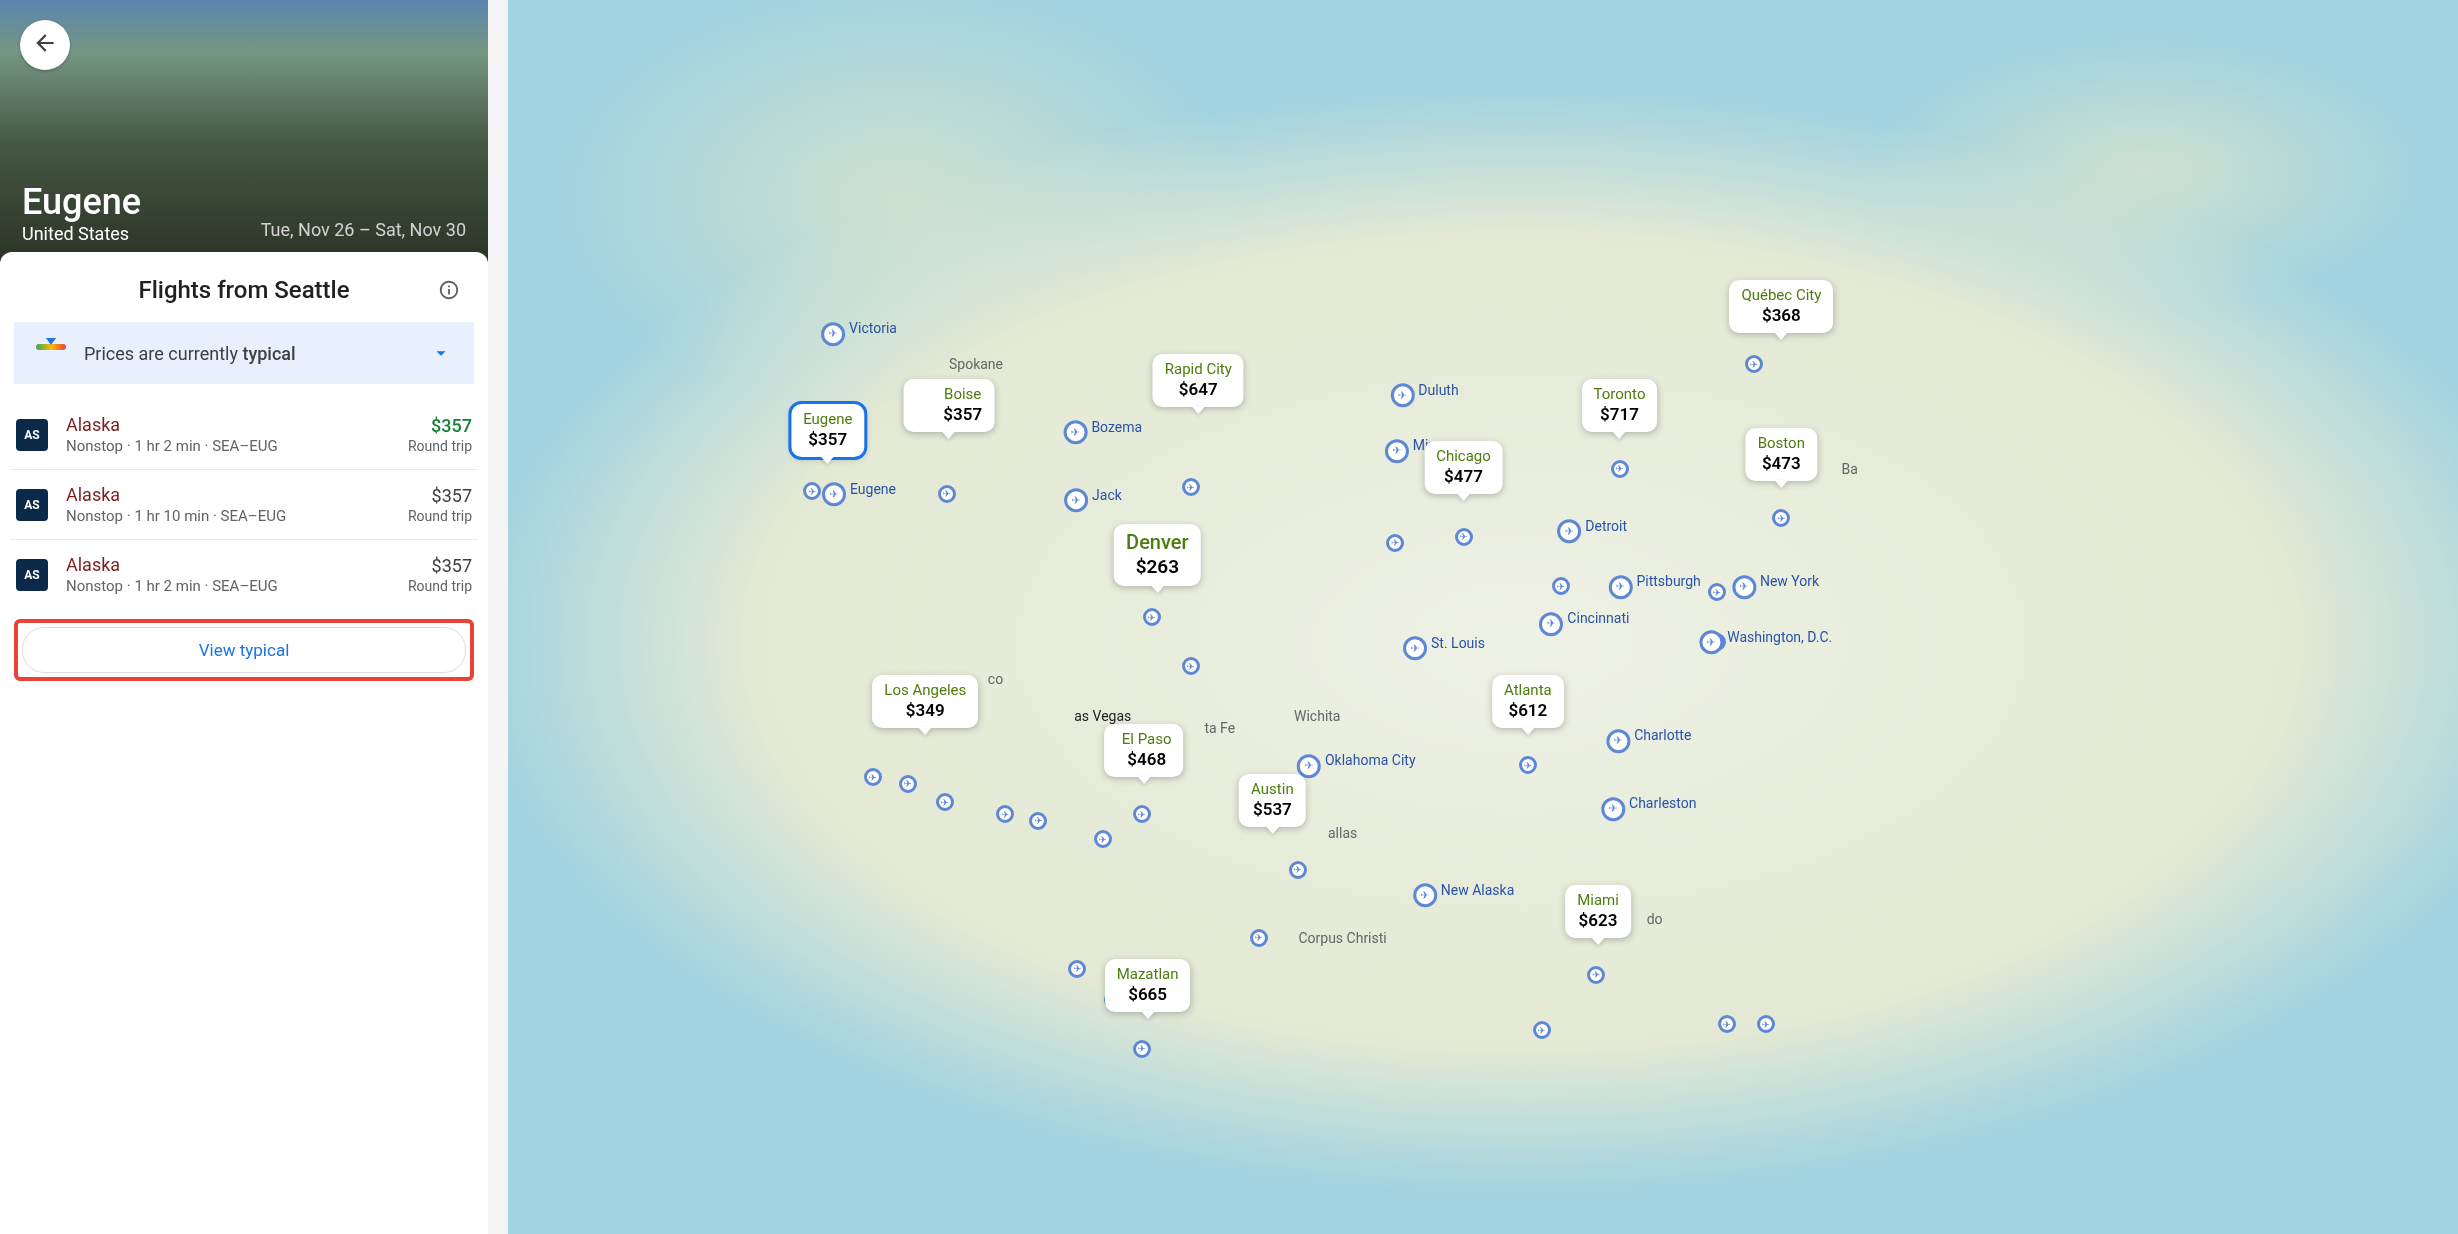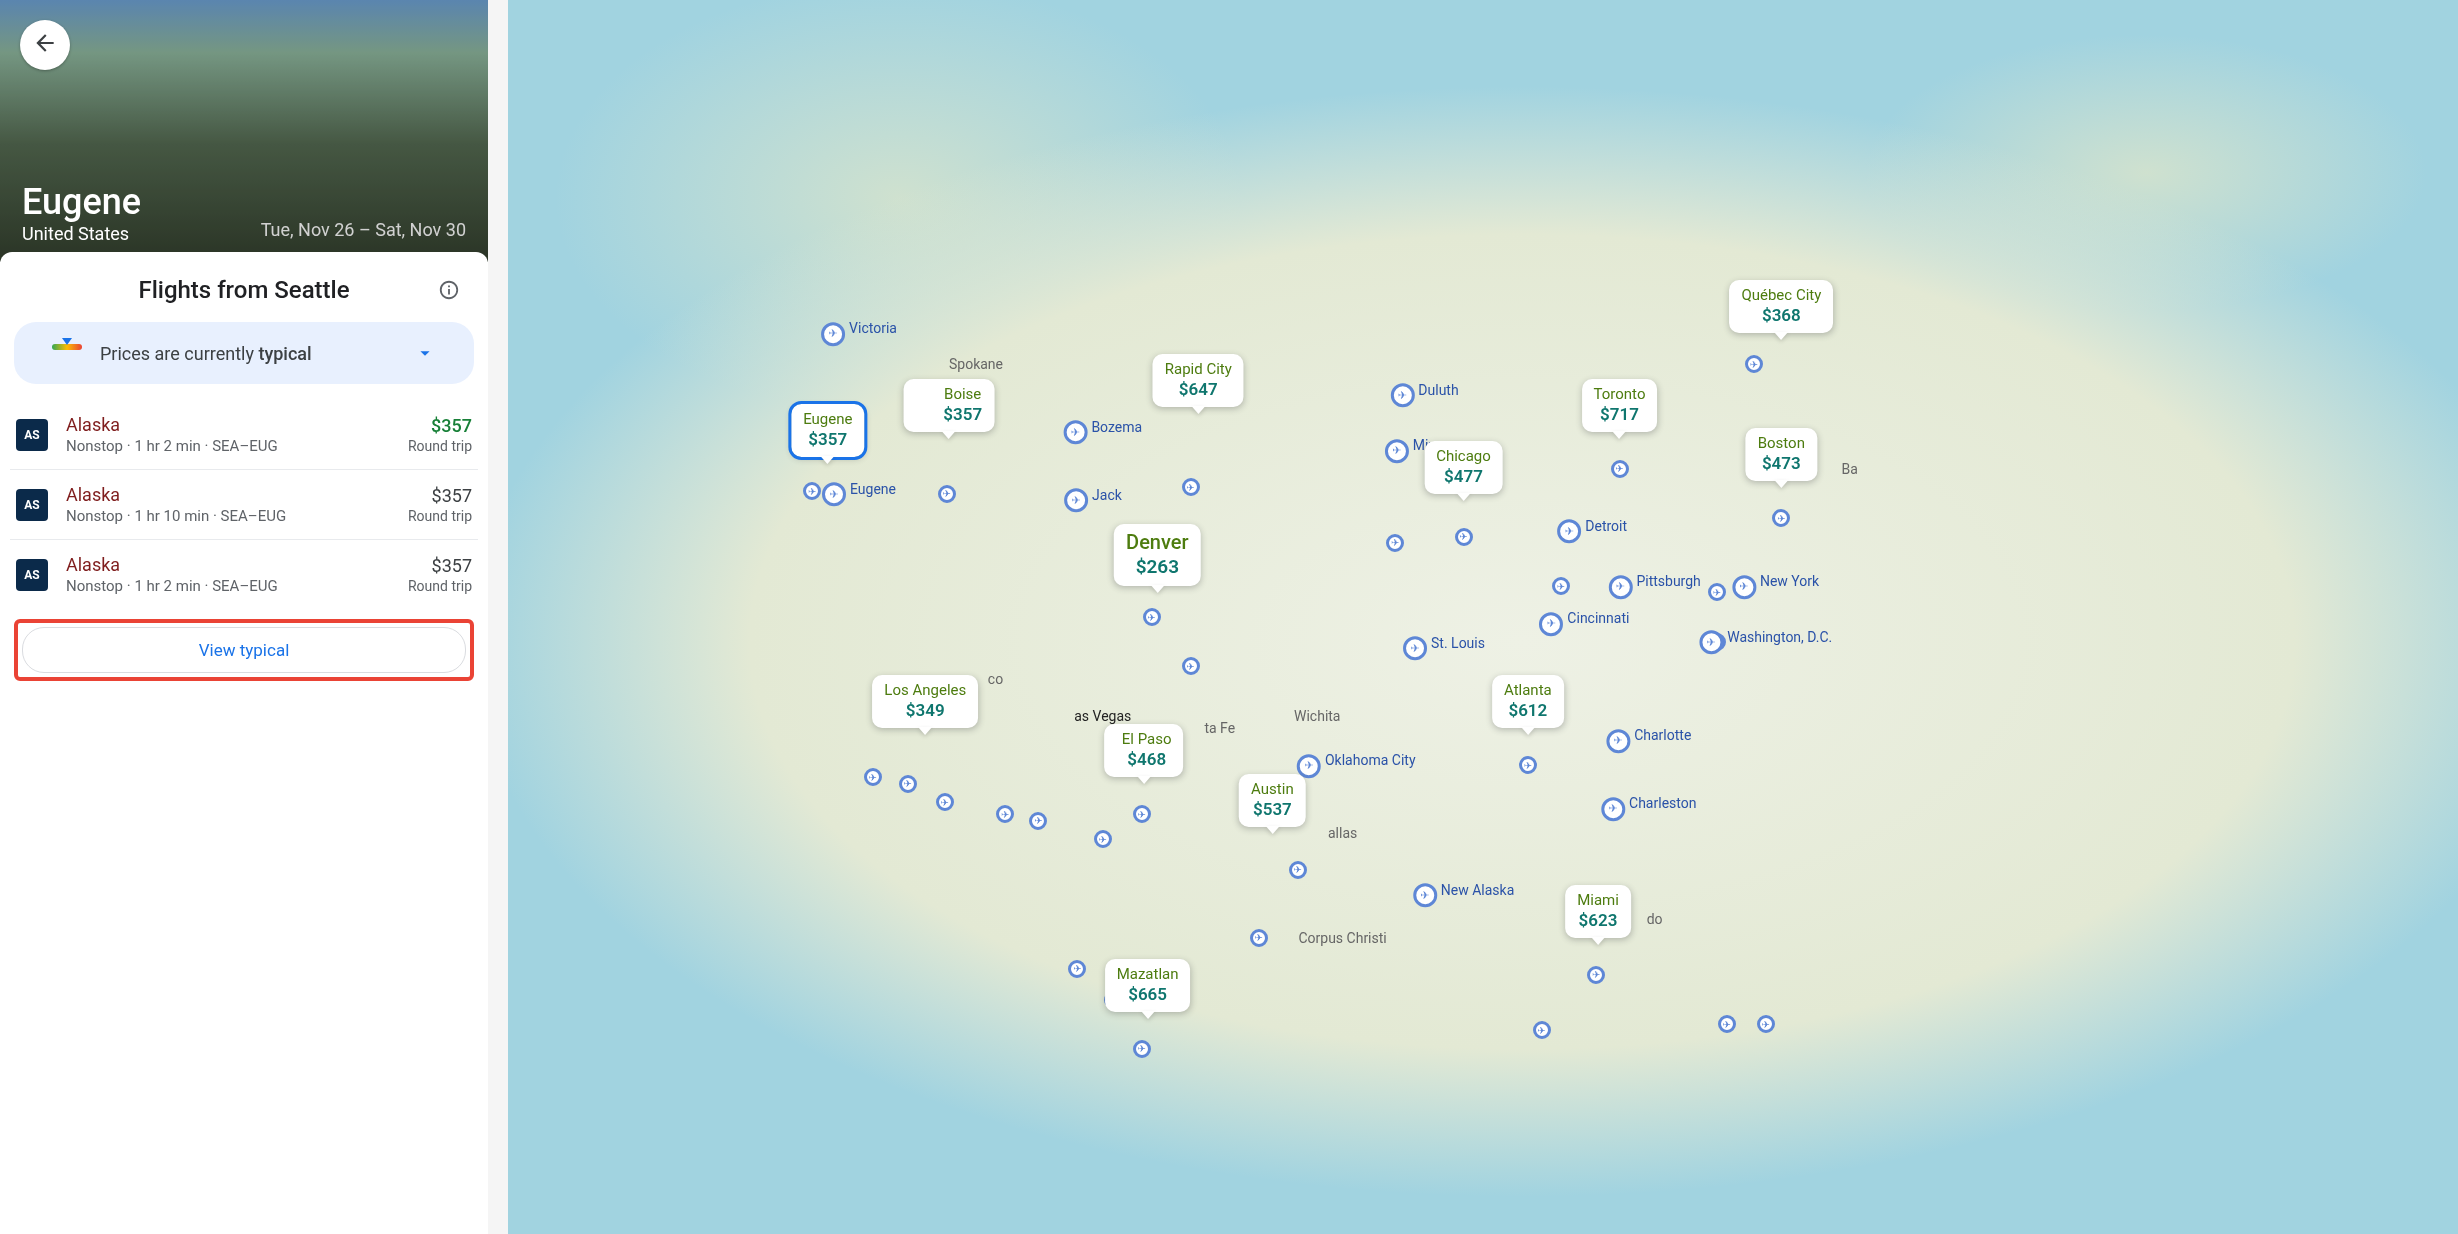--- a/index.html
+++ b/index.html
@@ -16,21 +16,21 @@
   .hero-city { font-size:36px; font-weight:500; }
   .hero-country { font-size:18px; margin-top:0; }
   .hero-dates { position:absolute; right:22px; bottom:22px; font-size:18px; }
 
   .content { flex:1; background:#fff; border-top-left-radius:12px; border-top-right-radius:12px; margin-top:-10px; padding:0 10px; position:relative; overflow:hidden; }
   .section-title-row { display:flex; align-items:center; justify-content:center; position:relative; padding:24px 0 18px; }
   .section-title { font-size:24px; font-weight:500; color:#202124; }
   .info-icon { position:absolute; right:18px; width:22px; height:22px; }
   .info-icon svg { width:22px; height:22px; fill:#5f6368; }
 
-  .price-insight { margin:0 4px 16px; background:#e8f0fe; border-radius:22px; padding:20px 38px; display:flex; align-items:center; gap:18px; }
+  .price-insight { margin:0 4px 16px; background:#e8f0fe; border-radius:0; padding:20px 22px; display:flex; align-items:center; gap:18px; }
   .gauge { width:30px; height:18px; position:relative; }
   .gauge::before { content:""; display:block; height:6px; border-radius:3px; background:linear-gradient(90deg,#34a853,#fbbc04,#ea4335); }
   .gauge::after { content:""; position:absolute; left:50%; top:-6px; transform:translateX(-50%); border-left:5px solid transparent; border-right:5px solid transparent; border-top:7px solid #1a73e8; }
   .insight-text { font-size:18px; color:#3c4043; }
   .insight-text b { font-weight:500; }
   .chevron { margin-left:auto; width:22px; height:22px; }
   .chevron svg { width:22px; height:22px; fill:#1a73e8; }
 
   .flight-list { }
   .flight-row { display:flex; align-items:center; gap:18px; padding:14px 6px; border-bottom:1px solid #e8eaed; }
@@ -59,21 +59,21 @@
   .label { position:absolute; transform:translate(-50%,-50%); font-size:14px; color:#333; white-space:nowrap; }
   .label::before { content:""; display:inline-block; width:0; }
   .label.icon-label { color:#2a52a8; font-size:14px; }
   .label.icon-label::before { background:#fff; border:3px solid #5e87d6; content:"✈"; display:inline-flex; align-items:center; justify-content:center; color:#5e87d6; font-size:11px; width:18px; height:18px; border-radius:50%; margin-right:4px; vertical-align:-4px; }
   .label.black { color:#222; }
   .label.cap { color:#666; }
 
   .price-card { position:absolute; transform:translate(-50%,-100%); background:#fff; border-radius:10px; box-shadow:0 2px 6px rgba(60,64,67,.3); padding:6px 12px 8px; text-align:center; white-space:nowrap; cursor:pointer; }
   .price-card::after { content:""; position:absolute; left:50%; bottom:-7px; transform:translateX(-50%); border-left:7px solid transparent; border-right:7px solid transparent; border-top:8px solid #fff; filter:drop-shadow(0 2px 2px rgba(0,0,0,.15)); }
   .pc-city { font-size:15px; color:#4d7c0f; }
-  .pc-price { font-size:17px; font-weight:600; color:#0f766e; margin-top:1px; }
+  .pc-price { font-size:17px; font-weight:600; color:#000000; margin-top:1px; }
   .price-card.selected { outline:3px solid #1a73e8; border-radius:10px; }
   .price-card.big .pc-city { font-size:20px; font-weight:500; }
   .price-card.big .pc-price { font-size:19px; }
 
   .airport-dot { position:absolute; width:18px; height:18px; border-radius:50%; background:#fff; border:3px solid #5e87d6; transform:translate(-50%,-50%); display:flex; align-items:center; justify-content:center; }
   .airport-dot::after { content:"✈"; font-size:10px; color:#5e87d6; }
 </style>
 </head>
 <body>
 

